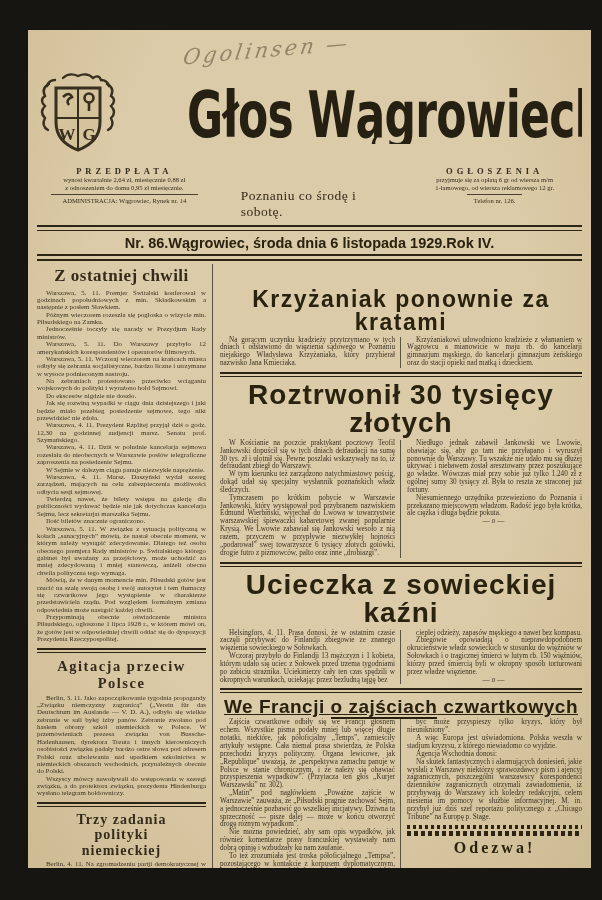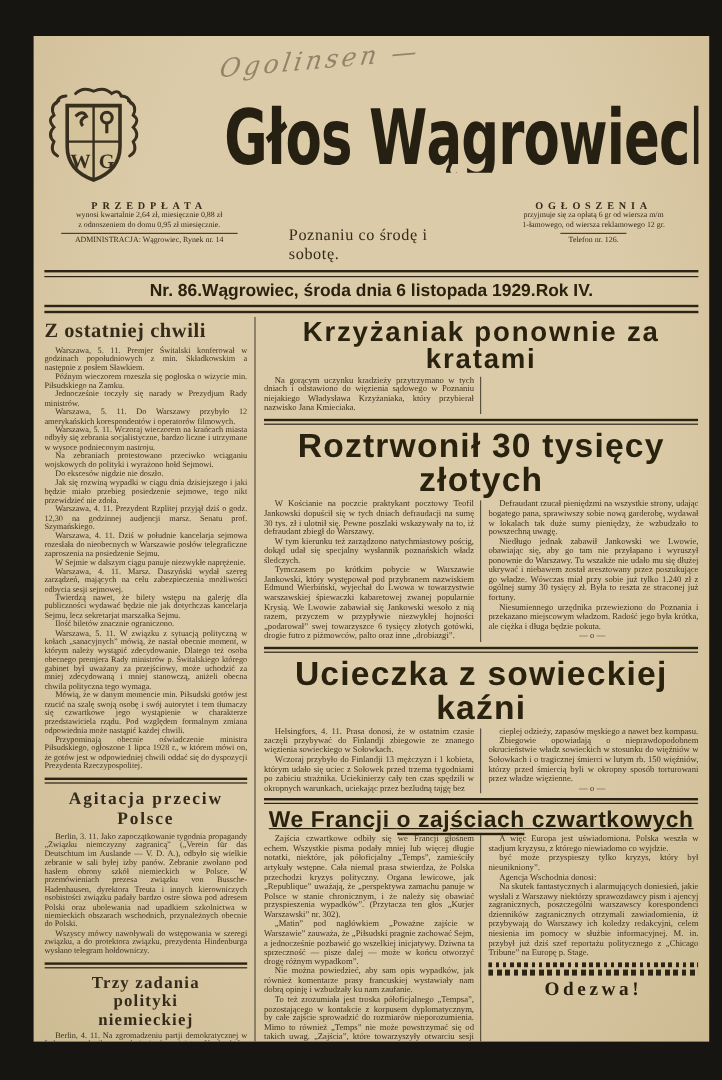--- a/index.html
+++ b/index.html
@@ -30,23 +30,23 @@
   .schedule{font-size:13.5px;margin-top:22px;letter-spacing:.5px;}
   
   .rule-thickthin{border-top:2.5px solid #2c2414;border-bottom:1px solid #2c2414;height:2.5px;margin-top:5px;}
   .rule-heavy{border-top:2.5px solid #2c2414;border-bottom:2px solid #2c2414;height:3px;}
   .dateline{display:flex;justify-content:center;align-items:baseline;
         font-family:"Liberation Sans",sans-serif;font-weight:bold;font-size:14.5px;
         padding:4px 10px 3px 10px;color:#29220f;}
   
   .body-cols{display:flex;margin-top:3px;height:622px;overflow:hidden;}
   .col-left{width:176px;flex:0 0 auto;padding-right:6px;border-right:1px solid #5b5340;box-sizing:border-box;}
-  .col-main{flex:1;padding-left:7px;overflow:hidden;}
-  
-  .h-serif1{font-size:17px;font-weight:bold;text-align:left;margin:2px 0 3px 0;letter-spacing:.5px;}
+  .col-main{flex:1;padding-left:7px;overflow:hidden;margin-top:23px;}
+  
+  .h-serif1{font-size:17px;font-weight:bold;text-align:center;margin:2px 0 3px 0;letter-spacing:.5px;}
   .h-serif2{font-size:14.5px;font-weight:bold;text-align:center;margin:3px 0 2px 0;letter-spacing:1.5px;}
   .h-serif3{font-size:14px;font-weight:bold;text-align:center;margin:3px 18px 2px 18px;letter-spacing:1px;line-height:1.1;}
   .sep-double{border-top:2px solid #2c2414;border-bottom:1px solid #2c2414;height:2px;margin:5px 0;}
   .para{margin:0;text-indent:9px;text-align:justify;font-size:6.9px;line-height:1.07;color:#3a3120;}
   .osep{text-indent:0;text-align:center;letter-spacing:2px;}
   .col-main .para{font-size:7.2px;line-height:1.09;}
   
   .h-sans{font-family:"Liberation Sans",sans-serif;font-weight:bold;text-align:center;
         color:#29220f;margin:1px 0 3px 0;line-height:1;}
   .h-krzyzaniak{font-size:23px;letter-spacing:1.5px;}
@@ -156,33 +156,35 @@
         </div>
     </div>
 
     <div class="col-main">
 
       <div class="h-sans h-krzyzaniak">Krzyżaniak ponownie za kratami</div>
       <div class="two-col">
         <div class="tc tc-l">
             <p class="para">Na gorącym uczynku kradzieży przytrzymano w tych dniach i odstawiono do więzienia sądowego w Poznaniu niejakiego Władysława Krzyżaniaka, który przybierał nazwisko Jana Kmieciaka.</p>
           </div>
+        <div class="tc tc-r">
+            <p class="para">Krzyżaniakowi udowodniono kradzieże z włamaniem w Wągrowcu a mianowicie w maju rb. do kancelarji gimnazjum męskiego, do kancelarji gimnazjum żeńskiego oraz do stacji opieki nad matką i dzieckiem.</p>
+          </div>
       </div>
 
       <div class="sep-thick"></div>
 
       <div class="h-sans h-big">Roztrwonił 30 tysięcy złotych</div>
       <div class="two-col">
         <div class="tc tc-l">
             <p class="para">W Kościanie na poczcie praktykant pocztowy Teofil Jankowski dopuścił się w tych dniach defraudacji na sumę 30 tys. zł i ulotnił się.  Pewne poszlaki wskazywały na to, iż defraudant zbiegł do Warszawy.</p>
             <p class="para">W tym kierunku też zarządzono natychmiastowy pościg, dokąd udał się specjalny wysłannik poznańskich władz śledczych.</p>
             <p class="para">Tymczasem po krótkim pobycie w Warszawie Jankowski, który występował pod przybranem nazwiskiem Edmund Wierbiński, wyjechał do Lwowa w towarzystwie warszawskiej śpiewaczki kabaretowej zwanej popularnie Krysią. We Lwowie zabawiał się Jankowski wesoło z nią razem, przyczem w przypływie niezwykłej hojności „podarował” swej towarzyszce 6 tysięcy złotych gotówki, drogie futro z piżmowców, palto oraz inne „drobiazgi”.</p>
           </div>
         <div class="tc tc-r">
-            <p class="para">Defraudant rzucał pieniędzmi na wszystkie strony, udając bogatego pana, sprawiwszy sobie nową garderobę, wydawał w lokalach tak duże sumy pieniędzy, że wzbudzało to powszechną uwagę.</p>
             <p class="para">Niedługo jednak zabawił Jankowski we Lwowie, obawiając się, aby go tam nie przyłapano i wyruszył ponownie do Warszawy.  Tu wszakże nie udało mu się dłużej ukrywać i niebawem został aresztowany przez poszukujące go władze. Wówczas miał przy sobie już tylko 1.240 zł z ogólnej sumy 30 tysięcy zł.  Była to reszta ze straconej już fortuny.</p>
             <p class="para">Niesumiennego urzędnika przewieziono do Poznania i przekazano miejscowym władzom. Radość jego była krótka, ale ciężka i długa będzie pokuta.</p>
             <p class="para osep">—o—</p>
           </div>
       </div>
 
       <div class="sep-thick"></div>
 
       <div class="h-sans h-big">Ucieczka z sowieckiej kaźni</div>
       <div class="two-col">
@@ -204,22 +206,22 @@
       </div>
       <div class="two-col">
         <div class="tc tc-l">
             <p class="para">Zajścia czwartkowe odbiły się we Francji głośnem echem.  Wszystkie pisma podały mniej lub więcej długie notatki, niektóre, jak półoficjalny „Temps”, zamieściły artykuły wstępne.  Cała niemal prasa stwierdza, że Polska przechodzi kryzys polityczny.  Organa lewicowe, jak „Republique” uważają, że „perspektywa zamachu panuje w Polsce w stanie chronicznym, i że należy się obawiać przyspieszenia wypadków”. (Przytacza ten głos „Kurjer Warszawski” nr. 302).</p>
             <p class="para">„Matin” pod nagłówkiem „Poważne zajście w Warszawie” zauważa, że „Piłsudski pragnie zachować Sejm, a jednocześnie pozbawić go wszelkiej inicjatywy.  Dziwna ta sprzeczność — pisze dalej — może w końcu otworzyć drogę różnym wypadkom”.</p>
             <p class="para">Nie można powiedzieć, aby sam opis wypadków, jak również komentarze prasy francuskiej wystawiały nam dobrą opinję i wzbudzały ku nam zaufanie.</p>
             <p class="para">To też zrozumiała jest troska półoficjalnego „Tempsa”, pozostającego w kontakcie z korpusem dyplomatycznym, by całe zajście sprowadzić do rozmiarów nieporozumienia.  Mimo to również „Temps” nie może powstrzymać się od takich uwag.  „Zajścia”, które towarzyszyły otwarciu sesji parlamentarnej w Warszawie grożą wywołaniem nowego kryzysu politycznego w Polsce”.  A dalej: „Mogło się wydać dość niepokojącem, że marszałek Piłsudski, minister wojny, zastępując premjera Świtalskiego, który jest chory, znalazł się w parlamencie w towarzystwie setki uzbrojonych oficerów, całkowicie jemu oddanych”.</p>
           </div>
         <div class="tc tc-r">
           <div>
+              <p class="para">być może przyspieszy tylko kryzys, który był nieunikniony”.</p>
               <p class="para">A więc Europa jest uświadomiona.  Polska weszła w stadjum kryzysu, z którego niewiadomo co wyjdzie.</p>
-              <p class="para">być może przyspieszy tylko kryzys, który był nieunikniony”.</p>
               <p class="para">Agencja Wschodnia donosi:</p>
               <p class="para">Na skutek fantastycznych i alarmujących doniesień, jakie wysłali z Warszawy niektórzy sprawozdawcy pism i ajencyj zagranicznych, poszczególni warszawscy korespondenci dzienników zagranicznych otrzymali zawiadomienia, iż przybywają do Warszawy ich koledzy redakcyjni, celem niesienia im pomocy w służbie informacyjnej.  M. in. przybył już dziś szef reportażu politycznego z „Chicago Tribune” na Europę p. Stage.</p>
             </div>
           <div class="ornament"></div>
           <div class="h-sans h-odezwa">Odezwa!</div>
 
         </div>
       </div>
 
     </div>

